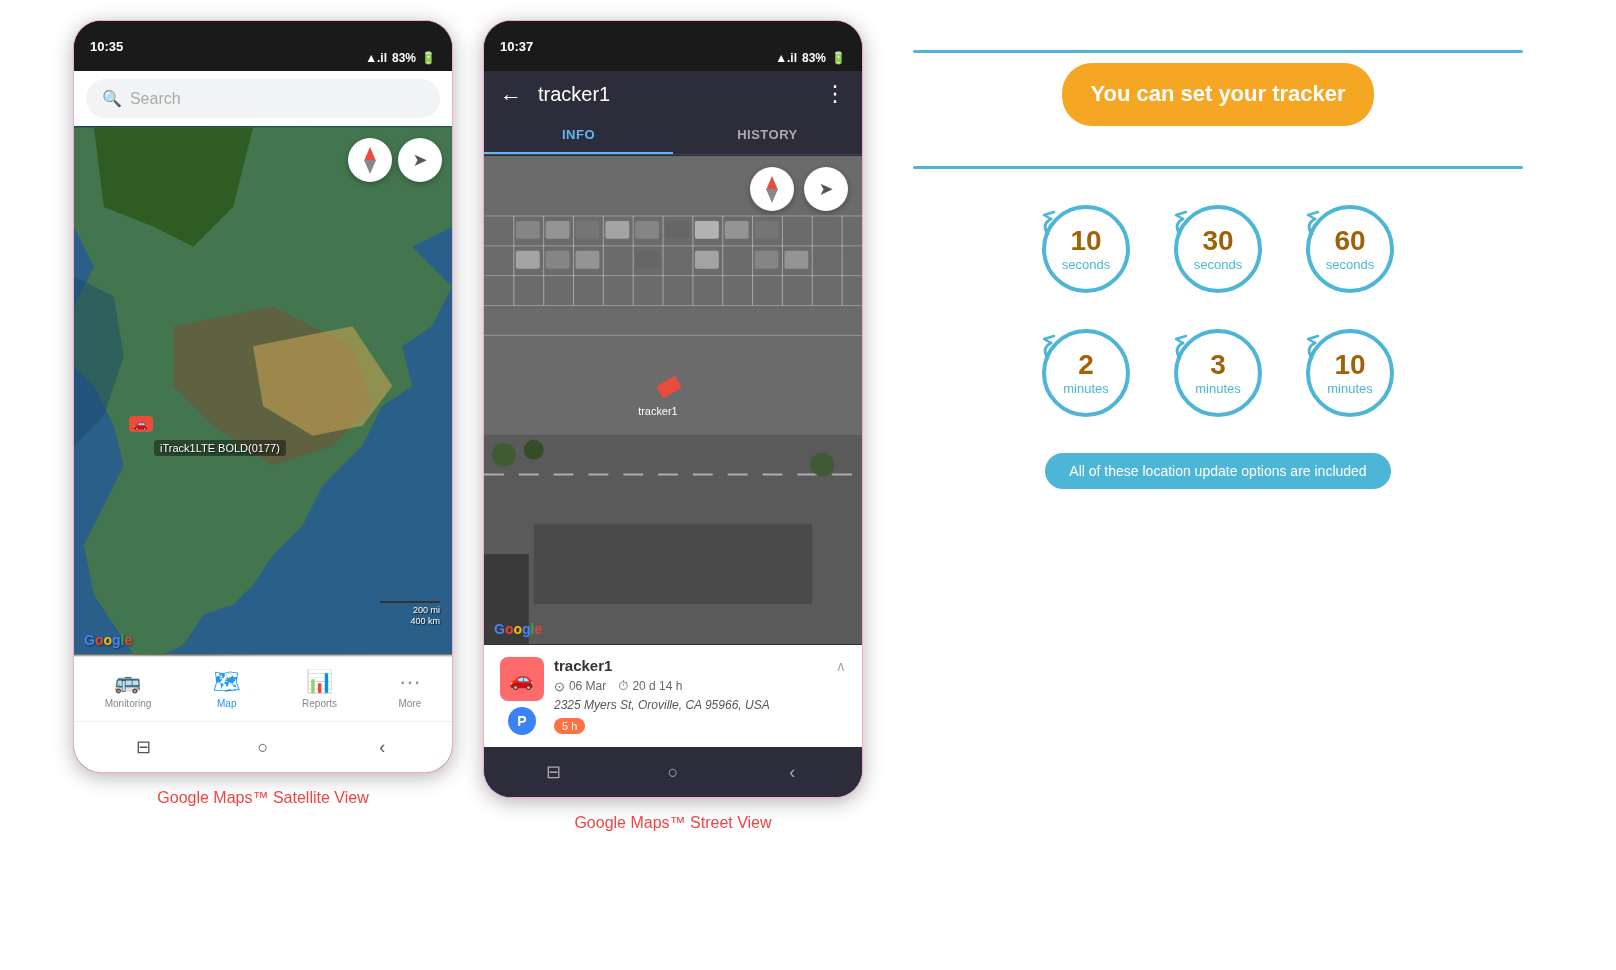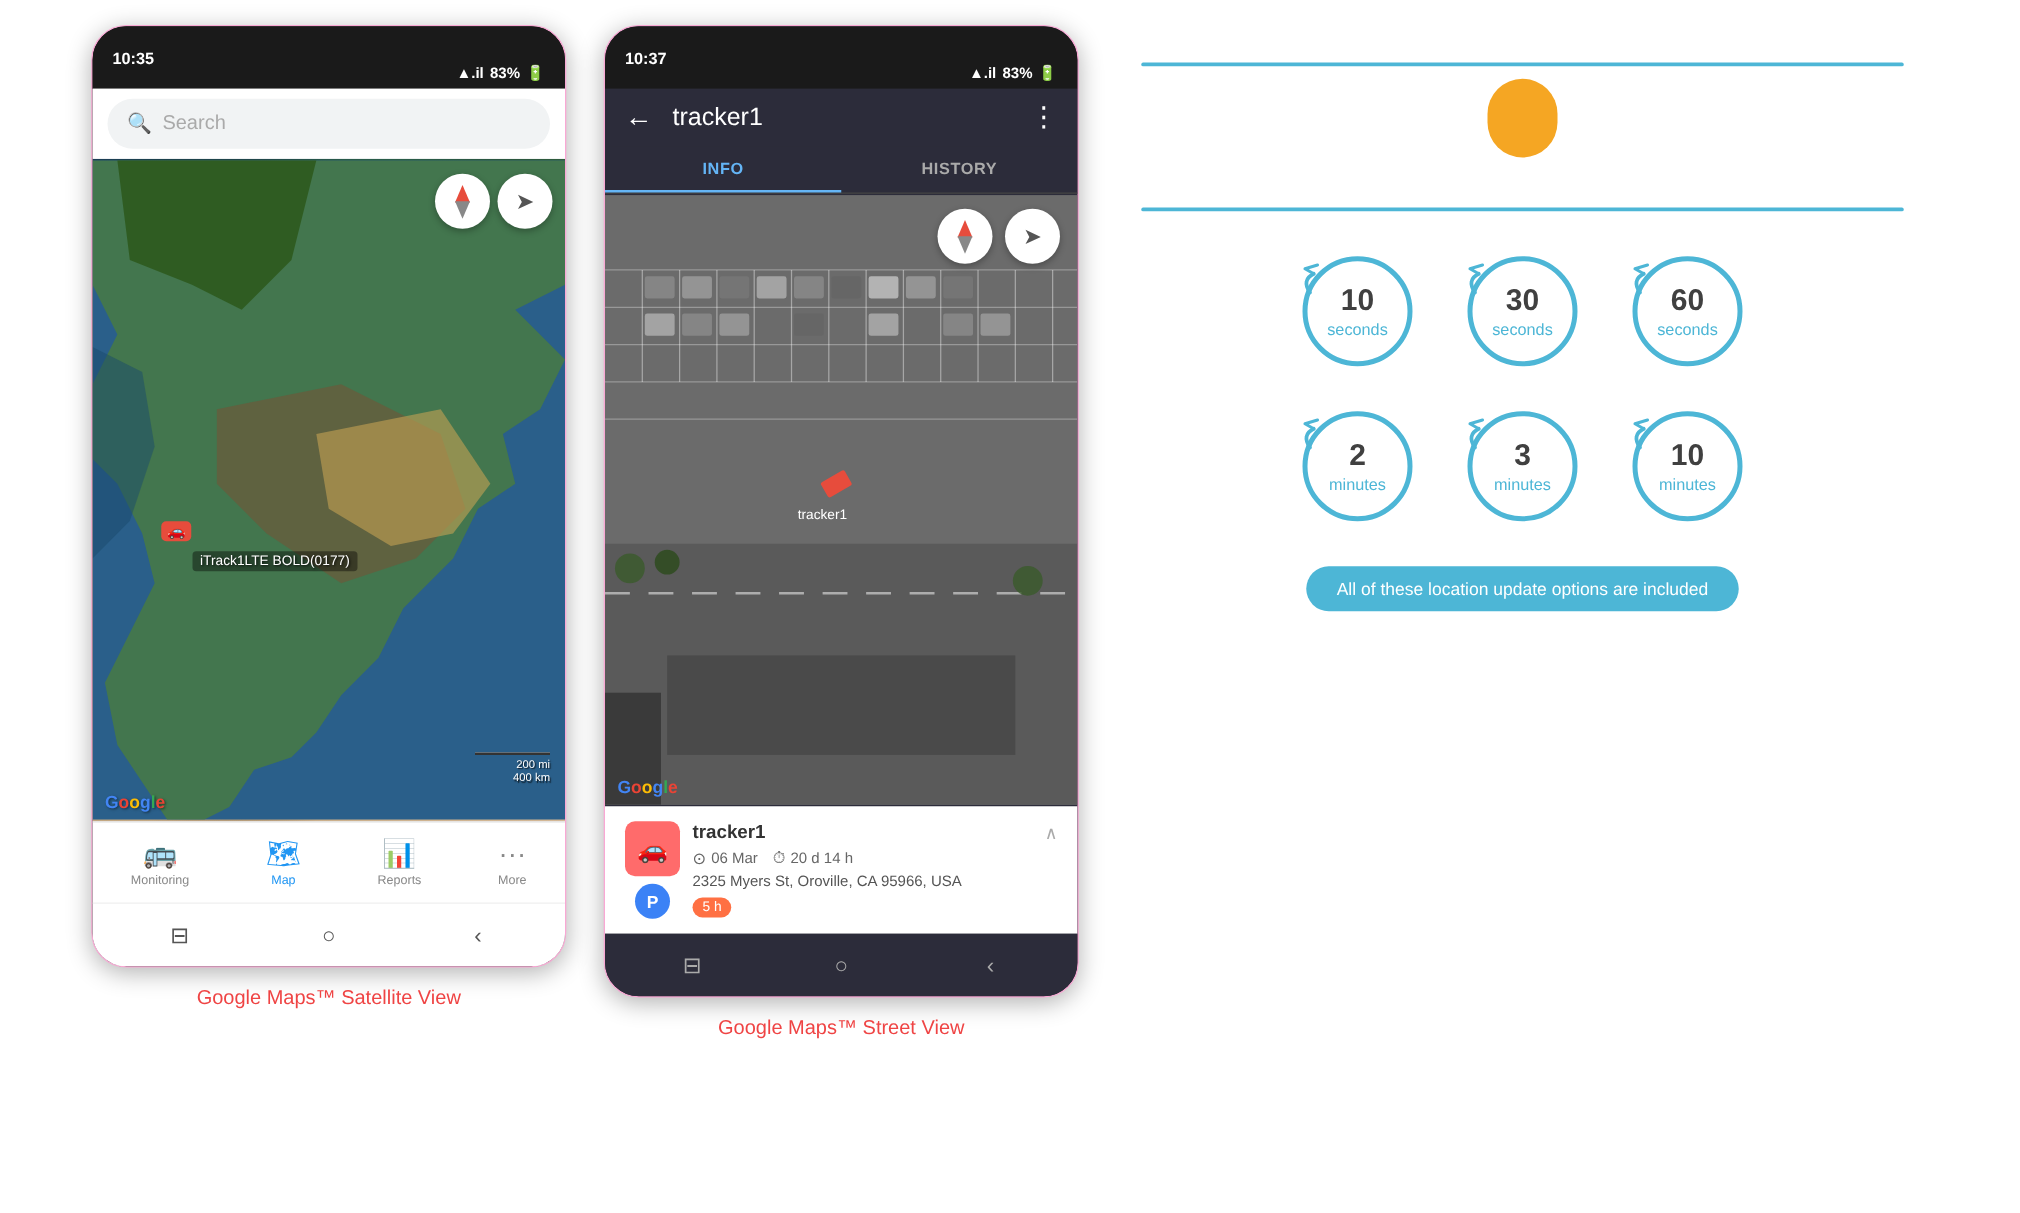--- a/index.html
+++ b/index.html
@@ -417,20 +417,21 @@
     }
 
     .meta-icon {
       font-size: 13px;
     }
 
     .tracker-address {
       font-size: 12px;
       color: #555;
       margin-top: 4px;
+      font-style: italic;
     }
 
     .time-badge {
       background: #ff7043;
       color: white;
       font-size: 11px;
       padding: 2px 8px;
       border-radius: 12px;
       margin-top: 6px;
       display: inline-block;
@@ -496,23 +497,23 @@
     .circle-text {
       position: absolute;
       top: 50%;
       left: 50%;
       transform: translate(-50%, -50%);
       text-align: center;
       line-height: 1.2;
     }
 
     .circle-num {
-      font-size: 24px;
+      font-size: 28px;
       font-weight: bold;
-      color: #404040;
+      color: #a16207;
       display: block;
     }
 
     .circle-unit {
       font-size: 13px;
       color: #4db6d6;
       display: block;
     }
 
     .info-banner {
@@ -785,21 +786,21 @@
   <div class="caption">Google Maps™ Street View</div>
 </div>
 
 <div class="infographic">
 
   <div style="width:100%;display:flex;align-items:center;gap:0;margin-bottom:10px">
     <div style="height:3px;background:#4db6d6;flex:1;border-radius:2px"></div>
   </div>
 
   <div class="info-header">
-    <br>
+    <span>You can set your tracker</span><br>
   </div>
 
   <div class="info-divider"></div>
 
   <div class="circles-grid">
 
     <div class="time-circle">
       <div class="circle-wrap">
         <svg class="circle-svg" viewBox="0 0 100 100">
           <circle cx="50" cy="50" r="42" fill="none" stroke="#4db6d6" stroke-width="4"></circle>

